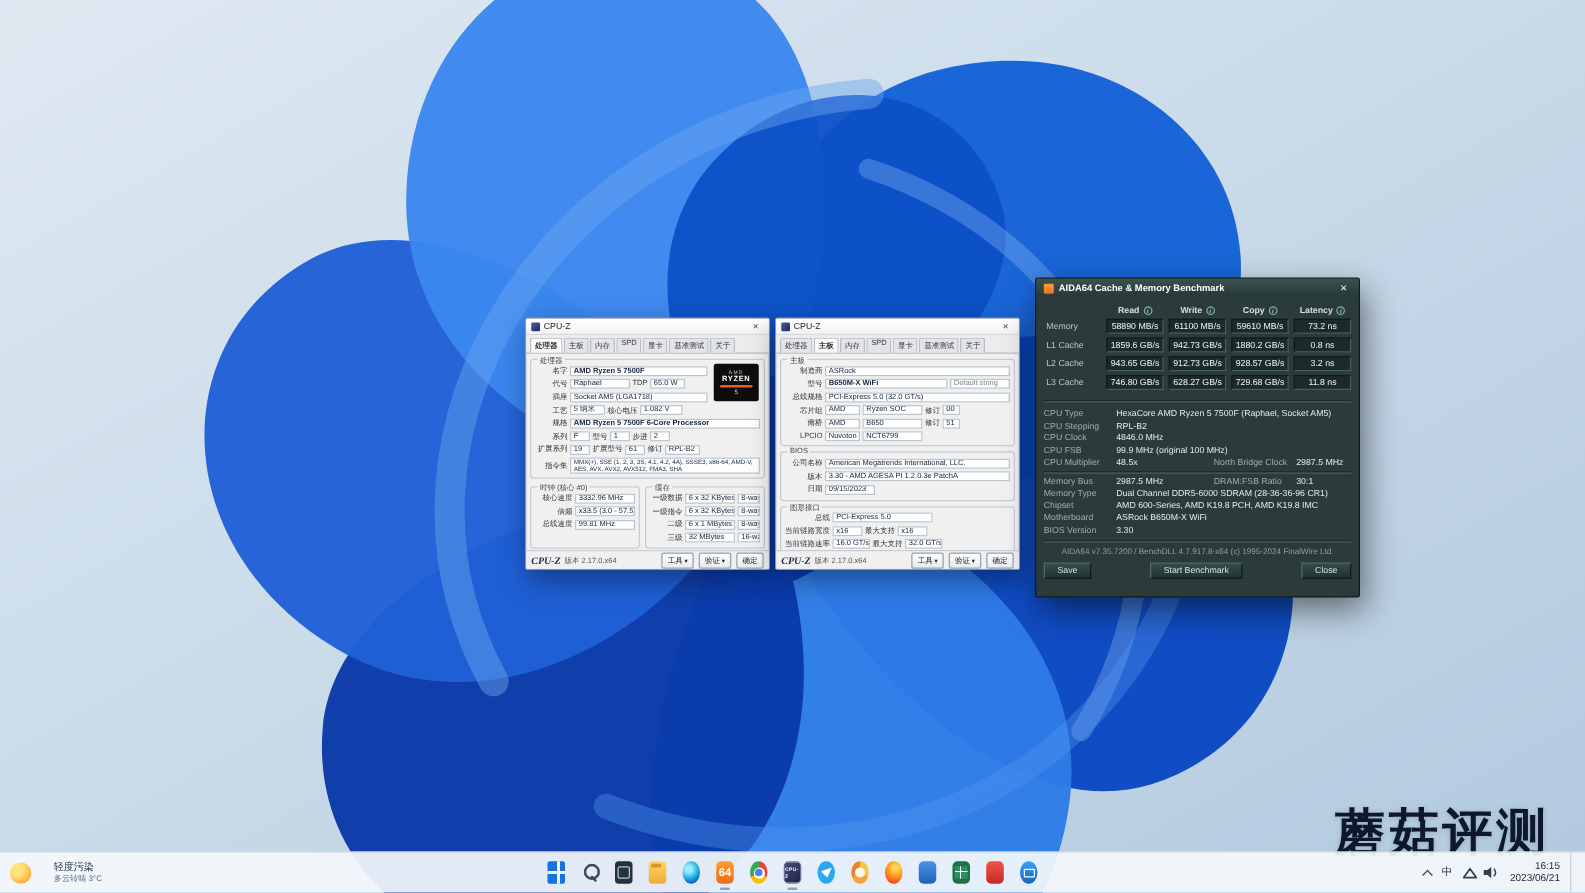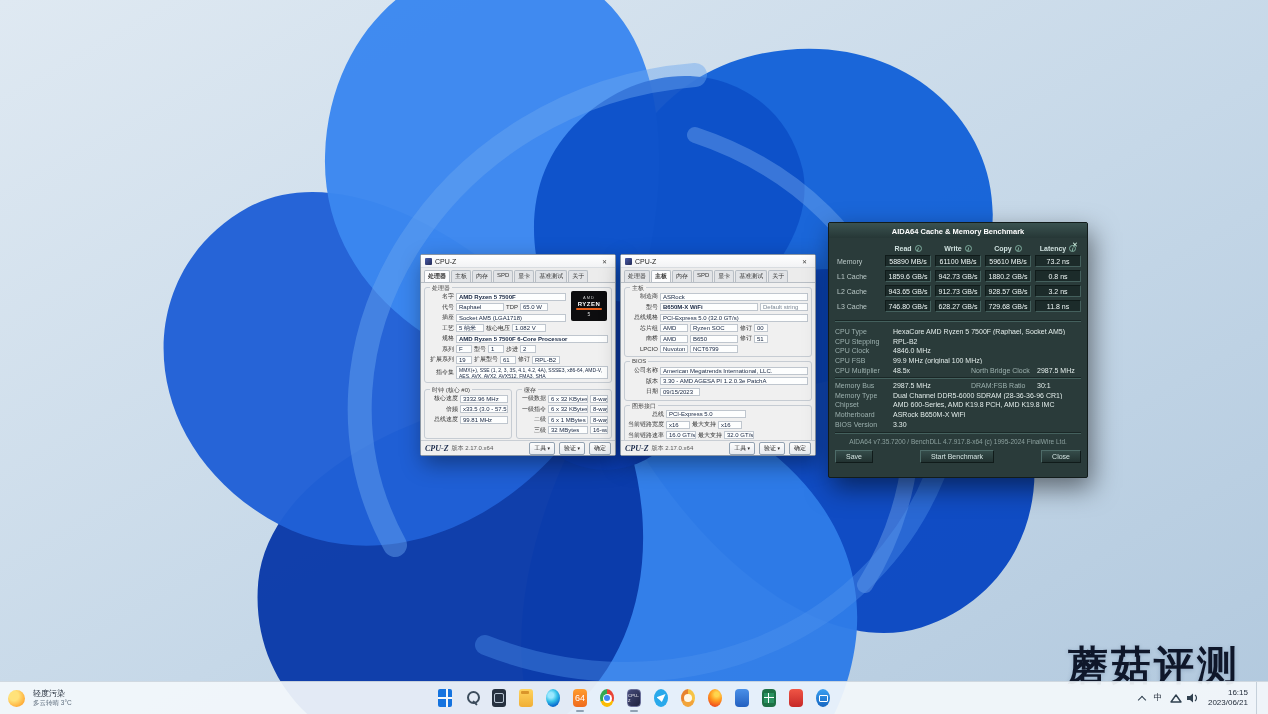--- a/index.html
+++ b/index.html
@@ -42,21 +42,21 @@
   .combo{position:relative;border:1px solid #9fb0c0;background:#fff;height:9px;line-height:8px;padding:0 11px 0 2px;color:#14233f;}
   .combo::after{content:"▾";position:absolute;right:1px;top:0;font-size:6px;color:#567;}
   .foot{position:absolute;left:0;right:0;bottom:0;height:15px;border-top:1px solid #c9ced4;background:#f0f0f0;display:flex;align-items:center;gap:3px;padding:0 4px;}
   .brandlogo{font-family:"Liberation Serif","DejaVu Serif",serif;font-style:italic;font-weight:bold;font-size:8px;color:#1a2a4a;}
   .ver{color:#555;}
   .fbtn{margin-left:1px;border:1px solid #93a3b3;border-radius:2px;background:linear-gradient(#fdfdfd,#e7ebef);padding:1px 4px;color:#222;white-space:nowrap;}
   .fbtn.dd::after{content:" ▾";font-size:5px;}
   .spacer{flex:1;}
   
   .aida{background:#2a3b3a;border:1px solid #121c1b;color:#c8d4d3;font-size:7px;box-shadow:4px 10px 26px rgba(0,0,0,.5);}
-  .atbar{height:15px;display:flex;align-items:center;gap:4px;padding:0 6px;background:linear-gradient(#3a5250,#263736);color:#fff;font-weight:bold;font-size:7.5px;flex-direction:column;}
+  .atbar{height:15px;display:flex;align-items:center;gap:4px;padding:0 6px;background:linear-gradient(#3a5250,#263736);color:#fff;font-weight:bold;font-size:7.5px;}
   .aico{width:8px;height:8px;background:linear-gradient(#ff9c2e,#f2701d);border-radius:1px;}
   .aclose{margin-left:auto;color:#dfe;width:12px;text-align:center;}
   .aclose::before{content:"✕";font-size:7px;}
   .abench{display:grid;grid-template-columns:46px repeat(4,1fr);gap:3px 4px;padding:7px 6px 5px;align-items:center;}
   .ab-corner{height:1px;}
   .ab-col{display:flex;align-items:center;justify-content:center;gap:3px;color:#cfe0de;font-weight:bold;}
   .info-i{display:inline-block;width:7px;height:7px;border:1px solid #7fae9f;border-radius:50%;font-size:5px;line-height:6px;text-align:center;color:#9fd4c0;font-style:italic;}
   .ab-lbl{color:#b9c7c6;padding-left:2px;}
   .ab-cell{height:12px;display:flex;align-items:center;justify-content:center;background:#1c2b2a;border:1px solid;border-color:#101b1a #44605d #44605d #101b1a;color:#eef6f5;}
   .ai-sep{border-top:1px solid #1a2726;border-bottom:1px solid #44605d;margin:3px 6px;}
@@ -64,28 +64,28 @@
   .ai-row{display:flex;align-items:center;height:9.6px;}
   .ai-lbl{width:58px;flex-shrink:0;color:#9cb0ae;}
   .ai-val{flex:1;color:#e2ecea;white-space:nowrap;overflow:hidden;}
   .ai-lbl2{width:66px;flex-shrink:0;color:#9cb0ae;}
   .ai-val2{width:44px;color:#e2ecea;text-align:left;}
   .astatus{text-align:center;color:#8ba09e;font-size:6.5px;margin:4px 4px 2px;}
   .abtns{display:flex;justify-content:space-between;padding:3px 6px 6px;}
   .abtn{background:linear-gradient(#354c4a,#223231);border:1px solid;border-color:#4d6b68 #101b1a #101b1a #4d6b68;color:#d4e4e2;padding:2px 10px;font-size:7px;}
   
   .taskbar{position:absolute;left:0;right:0;bottom:0;height:33px;background:rgba(243,247,251,.93);border-top:1px solid rgba(110,130,150,.25);}
-  .tb-left{position:absolute;left:8px;top:0;height:100%;display:flex;align-items:center;gap:8px;}
+  .tb-left{position:absolute;left:8px;top:0;height:100%;display:flex;align-items:center;gap:18px;}
   .wx-ico{width:17px;height:17px;border-radius:50%;background:radial-gradient(circle at 35% 35%,#ffe27a 0 30%,#ffb13d 70%,#f08a1e 100%);}
   .wx-t1{font-size:8px;color:#1d2735;}
   .wx-t2{font-size:6.5px;color:#5d6c7c;}
   .tb-center{position:absolute;left:50%;top:1px;transform:translateX(-50%);display:flex;gap:3px;align-items:center;height:30px;}
   .tb-icon{width:24px;height:24px;border-radius:4px;display:flex;align-items:center;justify-content:center;position:relative;}
   .tb-icon.open::after{content:"";position:absolute;bottom:-2px;left:8px;right:8px;height:2.5px;border-radius:2px;background:#90a2b4;}
-  .ic{width:14px;height:18px;border-radius:4px;display:flex;align-items:center;justify-content:center;color:#fff;font-weight:normal;position:relative;}
+  .ic{width:14px;height:18px;border-radius:4px;display:flex;align-items:center;justify-content:center;color:#fff;font-weight:bold;position:relative;}
   .ic-start{background:#1573df;border-radius:2px;}
   .ic-start::before{content:"";position:absolute;inset:0;background:linear-gradient(to right,transparent 8px,#f3f7fb 8px,#f3f7fb 10px,transparent 10px),linear-gradient(to bottom,transparent 8px,#f3f7fb 8px,#f3f7fb 10px,transparent 10px);}
   .ic-search{background:transparent;}
   .ic-search::before{content:"";width:9px;height:9px;border:2px solid #3c4c5c;border-radius:50%;position:absolute;top:2px;left:2px;}
   .ic-search::after{content:"";width:2px;height:6px;background:#3c4c5c;position:absolute;bottom:1px;right:3px;transform:rotate(-45deg);border-radius:1px;}
   .ic-task-view{background:#26313f;border-radius:3px;}
   .ic-task-view::before{content:"";width:8px;height:8px;border:1.5px solid #b9c6d4;border-radius:2px;}
   .ic-file-explorer{background:linear-gradient(#ffd45e,#f0ae35);border-radius:3px;}
   .ic-file-explorer::before{content:"";position:absolute;top:2px;left:2px;width:8px;height:3px;background:#d9952a;border-radius:1px;}
   .ic-edge{background:radial-gradient(circle at 35% 35%,#9be8ff 0 18%,#35c1e8 42%,#0b6fd0 72%,#0a4fb0 100%);border-radius:50%;}

